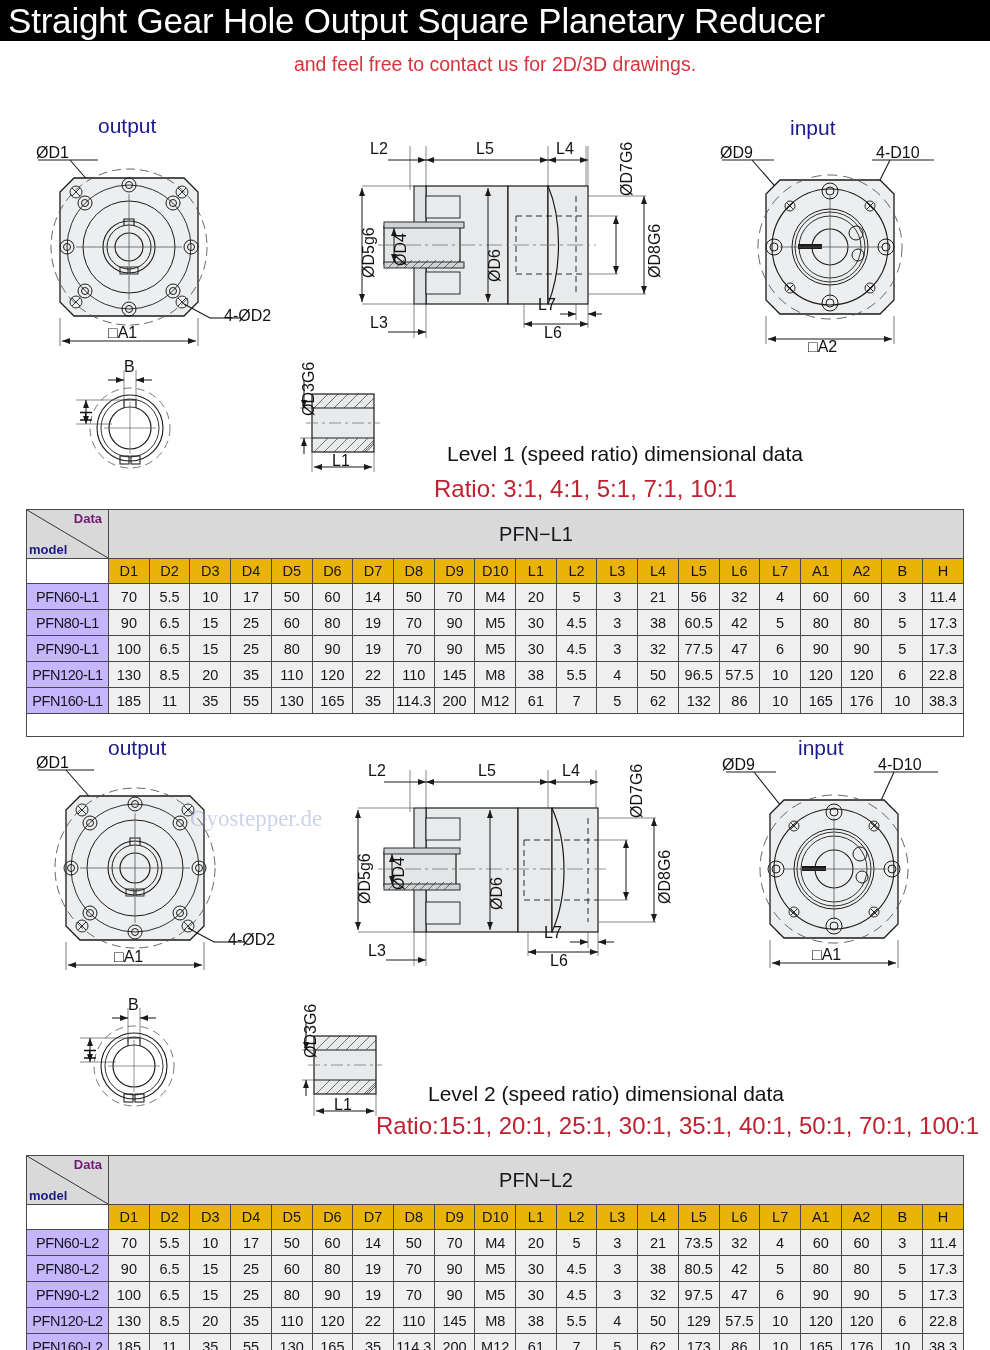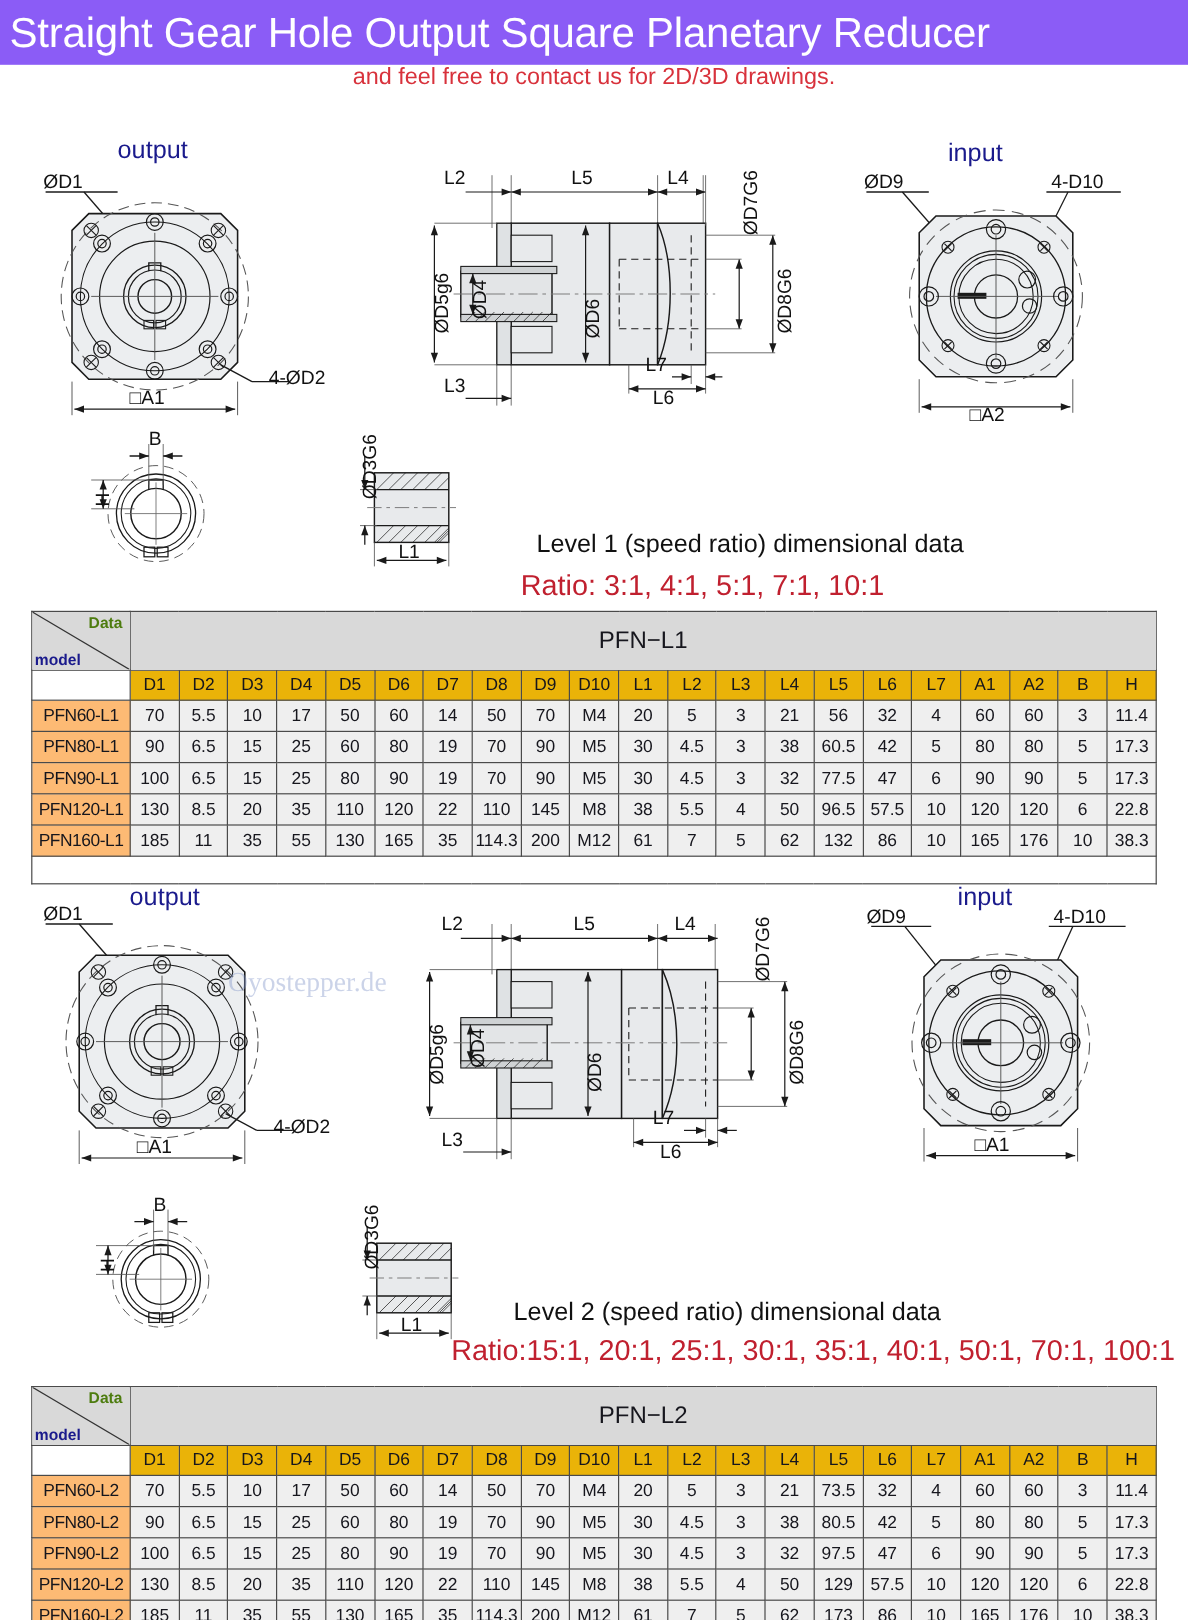--- a/index.html
+++ b/index.html
@@ -9,22 +9,22 @@
   body {
     width: 990px; height: 1350px;
     font-family: "Liberation Sans", sans-serif;
     position: relative;
     overflow: hidden;
   }
 
   
   #title-bar {
     position: absolute; left: 0; top: 0;
-    width: 990px; height: 54px;
-    background: #8b5cf6;
+    width: 990px; height: 41px;
+    background: #000000;
     display: flex; align-items: center;
   }
   #title-bar .title-text {
     color: #ffffff;
     font-size: 35px;
     line-height: 35px;
     letter-spacing: -0.2px;
     padding-left: 8px;
     white-space: nowrap;
     font-weight: 400;
@@ -90,21 +90,21 @@
     text-align: center;
     vertical-align: middle;
     padding: 0;
     height: 25px;
     font-weight: 400;
     font-size: 14.5px;
     background: #efefef;
   }
   .dtable tr.hdr-cols td { background: #eab308; height: 24px; }
   .dtable td.modelcell {
-    background: #fdba74;
+    background: #c4b5fd;
     font-size: 14.5px;
     letter-spacing: -0.4px;
   }
   .dtable td.bigtitle {
     background: #d9d9d9;
     font-size: 20px;
     height: 48px;
     position: relative;
   }
   .dtable td.corner {
@@ -112,21 +112,21 @@
     position: relative;
     height: 48px;
   }
   .corner .diag {
     position: absolute; left: 0; top: 0;
     width: 100%; height: 100%;
     overflow: hidden;
   }
   .corner .datatxt {
     position: absolute; right: 6px; top: 1px;
-    color: #4d7c0f; font-weight: bold; font-size: 13px; padding-left: 12px;
+    color: #701a75; font-weight: bold; font-size: 13px; padding-left: 12px;
   }
   .corner .modeltxt {
     position: absolute; left: 2px; bottom: 1px;
     color: #1a1a8c; font-weight: bold; font-size: 13px;
   }
   .dtable tr.blank td { background: #ffffff; height: 22px; border-top: 1px solid #4a4a4a; }
 
   
   .wm-small {
     position: absolute;

